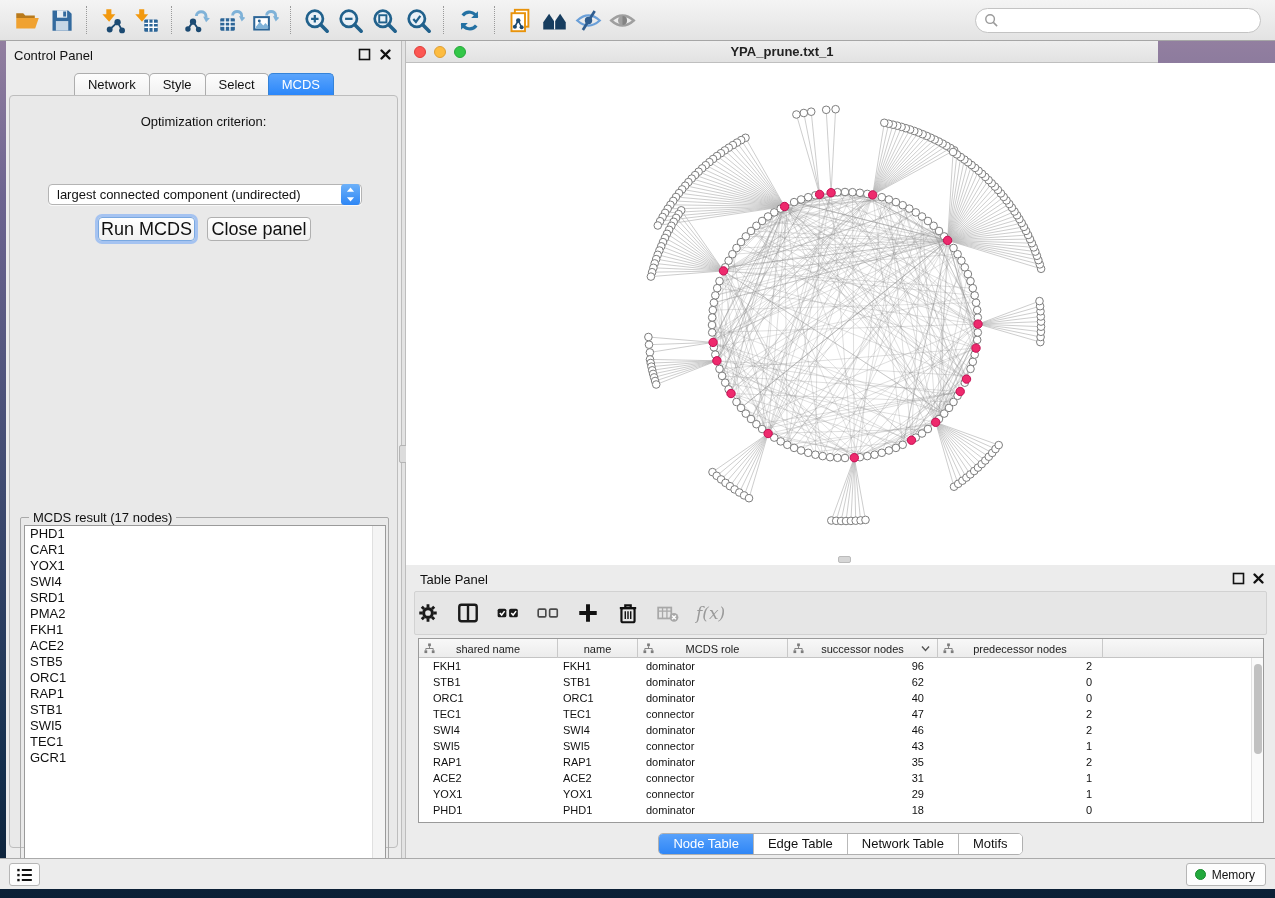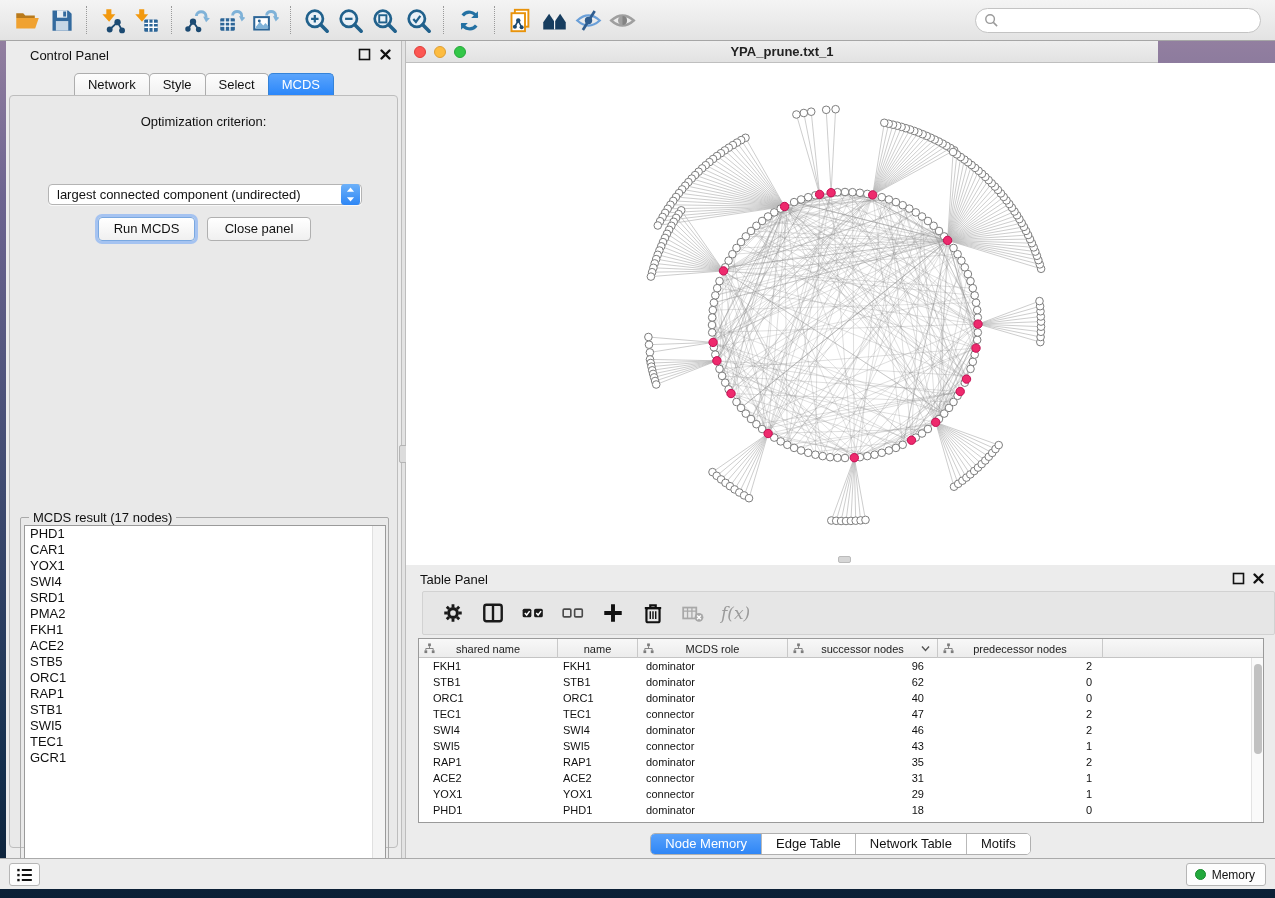--- a/index.html
+++ b/index.html
@@ -16,39 +16,39 @@
   .tbtn { width:34px; height:34px; display:flex; align-items:center; justify-content:center; flex:0 0 auto; }
   .tbtn svg { width:27px; height:27px; }
   .tsep { width:1px; height:28px; border-left:1px dotted #9a9a9a; margin:0 8px; flex:0 0 auto; }
   .tspacer { flex:1; }
   .search-wrap { position:relative; width:286px; height:25px; margin-right:4px; flex:0 0 auto; }
   .search-wrap input { width:100%; height:100%; border:1px solid #c3c3c3; border-radius:13px;
     background:#fff; padding:0 10px 0 28px; font-size:13px; outline:none; }
   .search-glyph { position:absolute; left:9px; top:5px; width:15px; height:15px; }
   
   .control-panel { position:absolute; left:6px; top:41px; width:395px; height:817px; background:#ececec; }
-  .panel-titlebar { position:relative; height:26px; padding:7px 8px 0 24px; }
+  .panel-titlebar { position:relative; height:26px; padding:7px 8px 0 8px; }
   .panel-title { font-size:13px; color:#111; }
   .win-mini { position:absolute; top:7px; width:13px; height:13px; }
   .cp-tabs { position:absolute; left:0; top:32px; width:100%; height:22px; display:flex; justify-content:center; }
   .cp-tab { height:22px; line-height:21px; padding:0 13px; background:linear-gradient(#fdfdfd,#f1f1f1);
     border:1px solid #adadad; border-bottom:none; border-radius:5px 5px 0 0; margin-right:-1px;
     font-size:13px; text-align:center; }
   .cp-tab.selected { background:linear-gradient(#5aa4fc,#2b87fa); color:#fff; border-color:#3583d8; z-index:2; position:relative; }
   .cp-content { position:absolute; left:3px; top:54px; width:389px; height:753px;
     background:#e9e9e9; border:1px solid #bdbdbd; border-radius:4px; }
   .opt-label { text-align:center; margin-top:18px; font-size:13px; }
   .dropdown { position:absolute; left:38px; top:88px; width:314px; height:21px; background:#fff;
     border:1px solid #b4b4b4; border-radius:4px; display:flex; align-items:center; box-shadow:0 1px 0 rgba(255,255,255,.7); }
   .dropdown .dd-text { flex:1; padding-left:8px; font-size:13px; white-space:nowrap; overflow:hidden; }
   .dropdown .dd-stepper { width:19px; height:21px; margin-right:1px; border-radius:3.5px;
     background:linear-gradient(#6db1f9,#2d86f5); flex:0 0 auto; }
   .btn-row { position:absolute; left:0; top:121px; width:100%; height:24px; }
   .push-btn { position:absolute; height:24px; background:linear-gradient(#ffffff,#f0f0f0);
-    border:1px solid #b0b0b0; border-radius:4px; font-size:13px; text-align:center; }
+    border:1px solid #b0b0b0; border-radius:4px; font-size:18px; text-align:center; }
   .btn-run { left:88px; width:97px; border-color:#7aa8e0; box-shadow:0 0 0 3px rgba(82,148,250,.45); }
   .btn-closepanel { left:197px; width:104px; }
   .push-btn span { line-height:22px; display:block; }
   .mcds-group { position:absolute; left:10px; top:421px; width:369px; height:372px;
     border:1px solid #a9a9a9; border-radius:2px; }
   .mcds-legend { position:absolute; left:8px; top:-8px; background:#e9e9e9; padding:0 4px; font-size:13px; }
   .mcds-list { position:absolute; left:3px; top:7px; width:362px; height:361px; background:#fff;
     border:1px solid #9a9a9a; overflow:hidden; }
   .mcds-scroll { position:absolute; right:0; top:0; width:13px; height:100%; background:#f4f4f4; border-left:1px solid #e0e0e0; }
   .mcds-item { font-size:13px; line-height:16px; padding-left:5px; }
@@ -64,22 +64,22 @@
   .net-titlebar { position:relative; height:22px; background:linear-gradient(#eeeeee,#e2e2e2);
     border-bottom:1px solid #bfbfbf; }
   .net-title { text-align:center; line-height:21px; font-size:13px; font-weight:bold; color:#222; }
   .traffic { position:absolute; top:5px; width:12px; height:12px; border-radius:50%; }
   .tl-red { left:8px; background:#fc5753; border:1px solid #df3e39; }
   .tl-yellow { left:28px; background:#fdbc40; border:1px solid #de9f34; }
   .tl-green { left:48px; background:#33c748; border:1px solid #27a83b; }
   .net-canvas { position:absolute; left:0; top:22px; width:869px; height:502px; background:#fff; }
   
   .table-panel { position:absolute; left:406px; top:565px; width:869px; height:293px; background:#ececec; }
-  .tp-toolbar { position:absolute; left:16px; top:26px; width:853px; height:44px; background:#e6e6e6;
-    border:1px solid #d2d2d2; border-radius:2px; display:flex; align-items:center; padding-left:18px; }
+  .tp-toolbar { position:absolute; left:8px; top:26px; width:853px; height:44px; background:#e6e6e6;
+    border:1px solid #d2d2d2; border-radius:2px; display:flex; align-items:center; padding-left:1px; }
   .tp-icon { width:24px; height:24px; margin-right:16px; flex:0 0 auto; }
   .fx-label { font-family:"DejaVu Serif","Liberation Serif",serif; font-style:italic; font-size:17px; color:#9a9a9a; }
   .ntable { position:absolute; left:12px; top:73px; width:846px; height:185px; background:#fff;
     border:1px solid #9a9a9a; overflow:hidden; }
   .thead { position:relative; height:19px; background:linear-gradient(#f8f8f8,#ececec); border-bottom:1px solid #c4c4c4; display:flex; }
   .thcell { position:relative; height:19px; border-right:1px solid #c9c9c9; display:flex;
     align-items:center; justify-content:center; font-size:11px; color:#222; }
   .thcell .tree { position:absolute; left:5px; top:4px; width:11px; height:11px; }
   .thcell .sortchev { position:absolute; right:7px; top:6px; width:9px; height:7px; }
   .c0 { width:139px; } .c1 { width:80px; } .c2 { width:150px; } .c3 { width:150px; } .c4 { width:165px; } .cf { flex:1; border-right:none; }
@@ -1193,21 +1193,21 @@
           <div class="tcell c3">18</div>
           <div class="tcell c4">0</div>
         </div>
       </div>
     <div class="tv-scroll">
         <div class="tv-thumb"></div>
       </div>
   </div>
   <div class="tp-tabs">
     <div class="seg">
-      <div class="seg-tab selected">Node Memory</div>
+      <div class="seg-tab selected">Node Table</div>
       <div class="seg-tab">Edge Table</div>
       <div class="seg-tab">Network Table</div>
       <div class="seg-tab">Motifs</div>
     </div>
   </div>
 </div>
 
 <div class="statusbar">
   <div class="list-btn">
     <svg width="20" height="20" viewBox="0 0 22 22">

